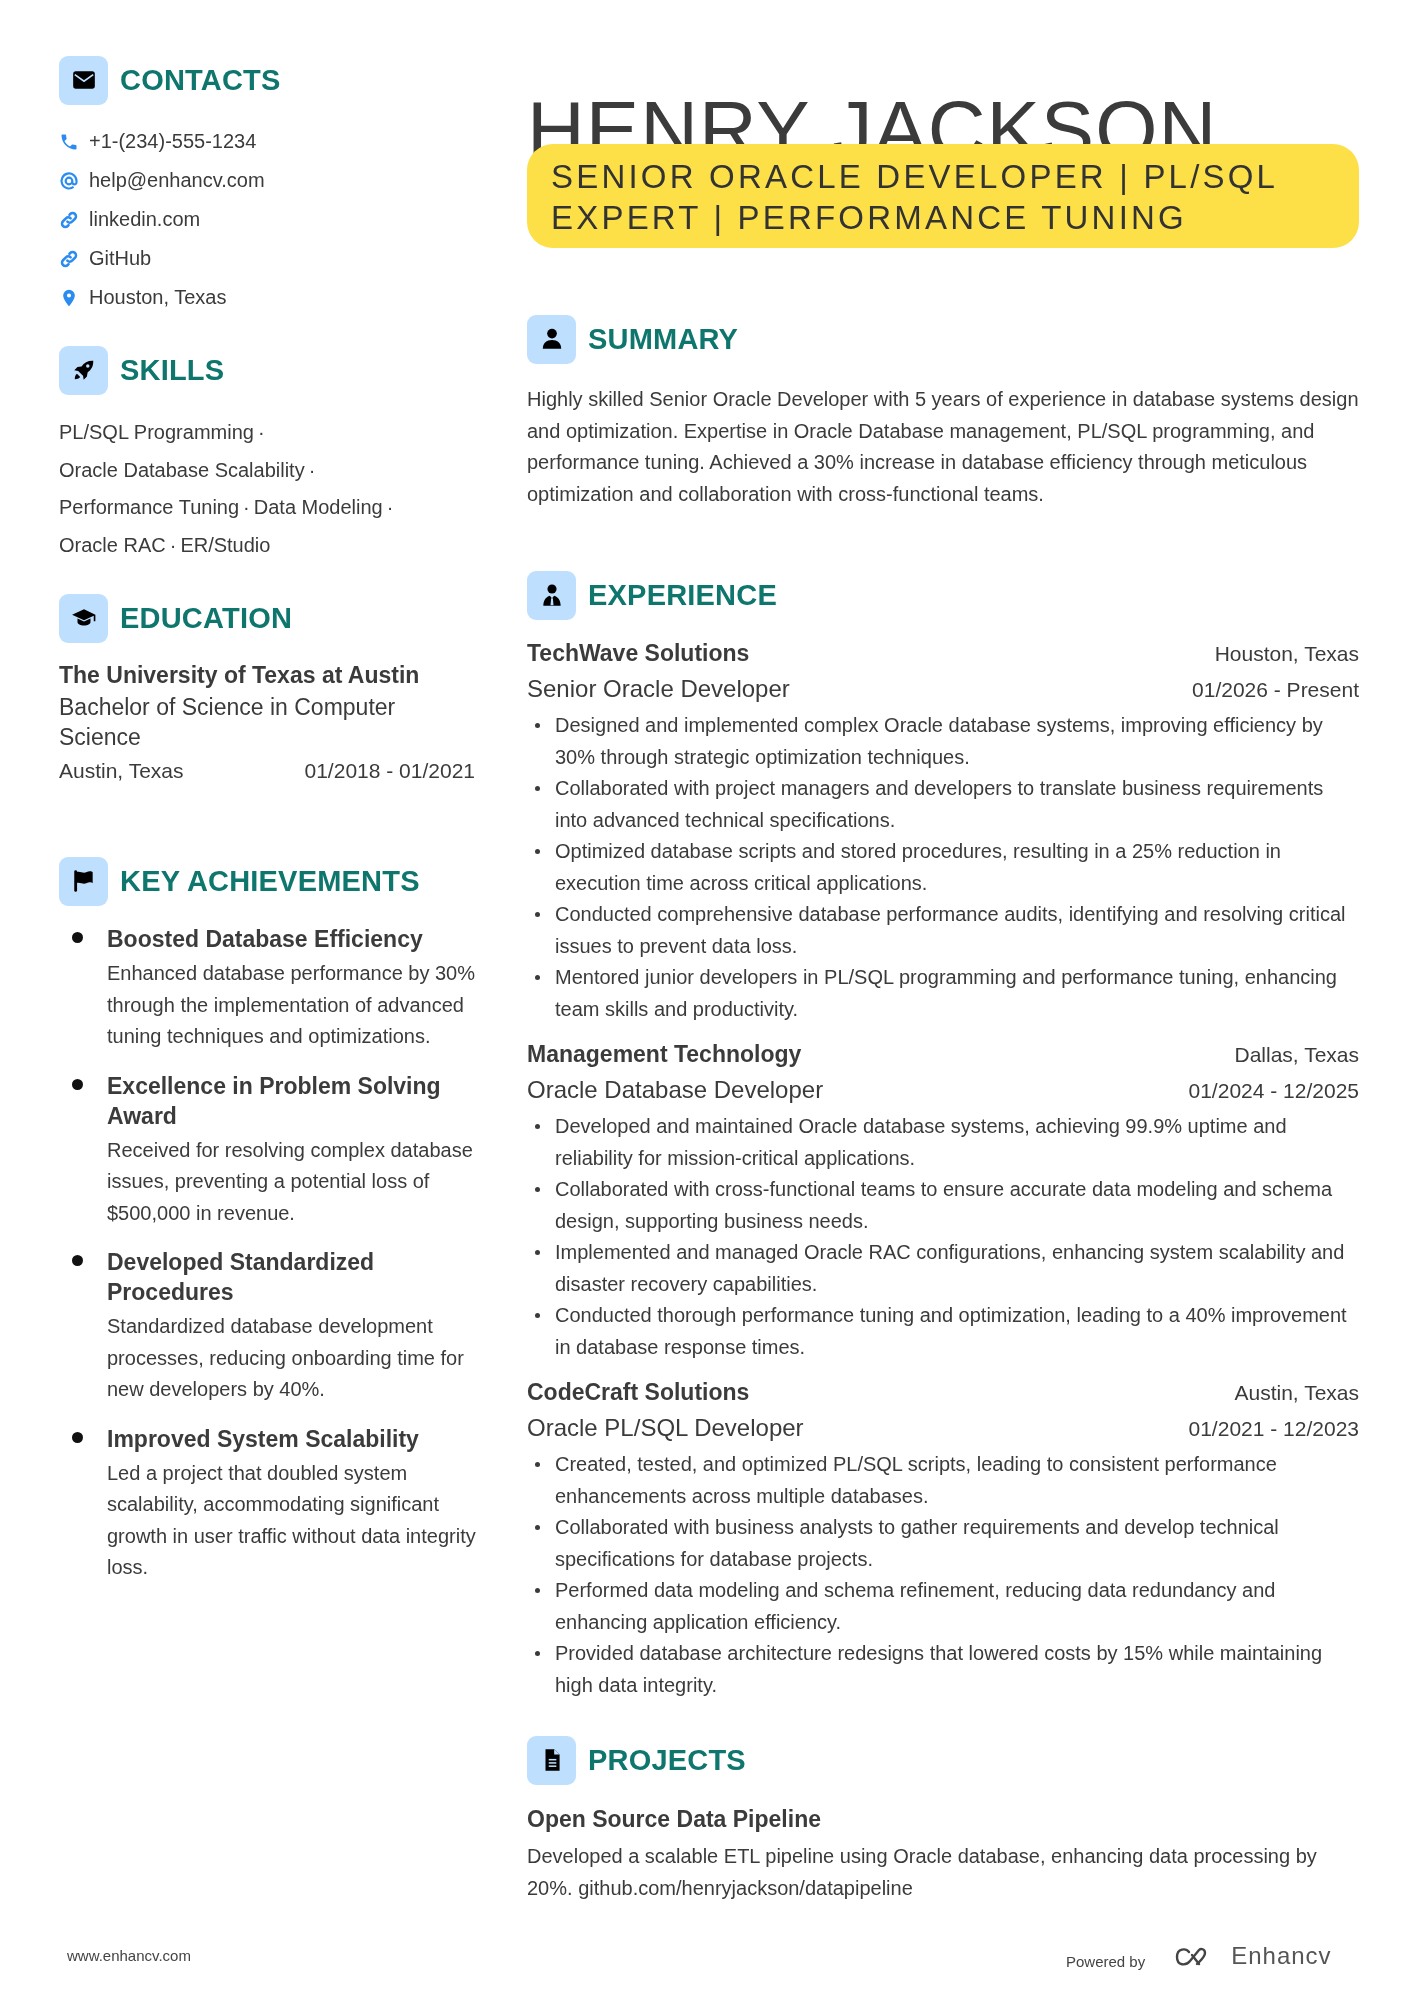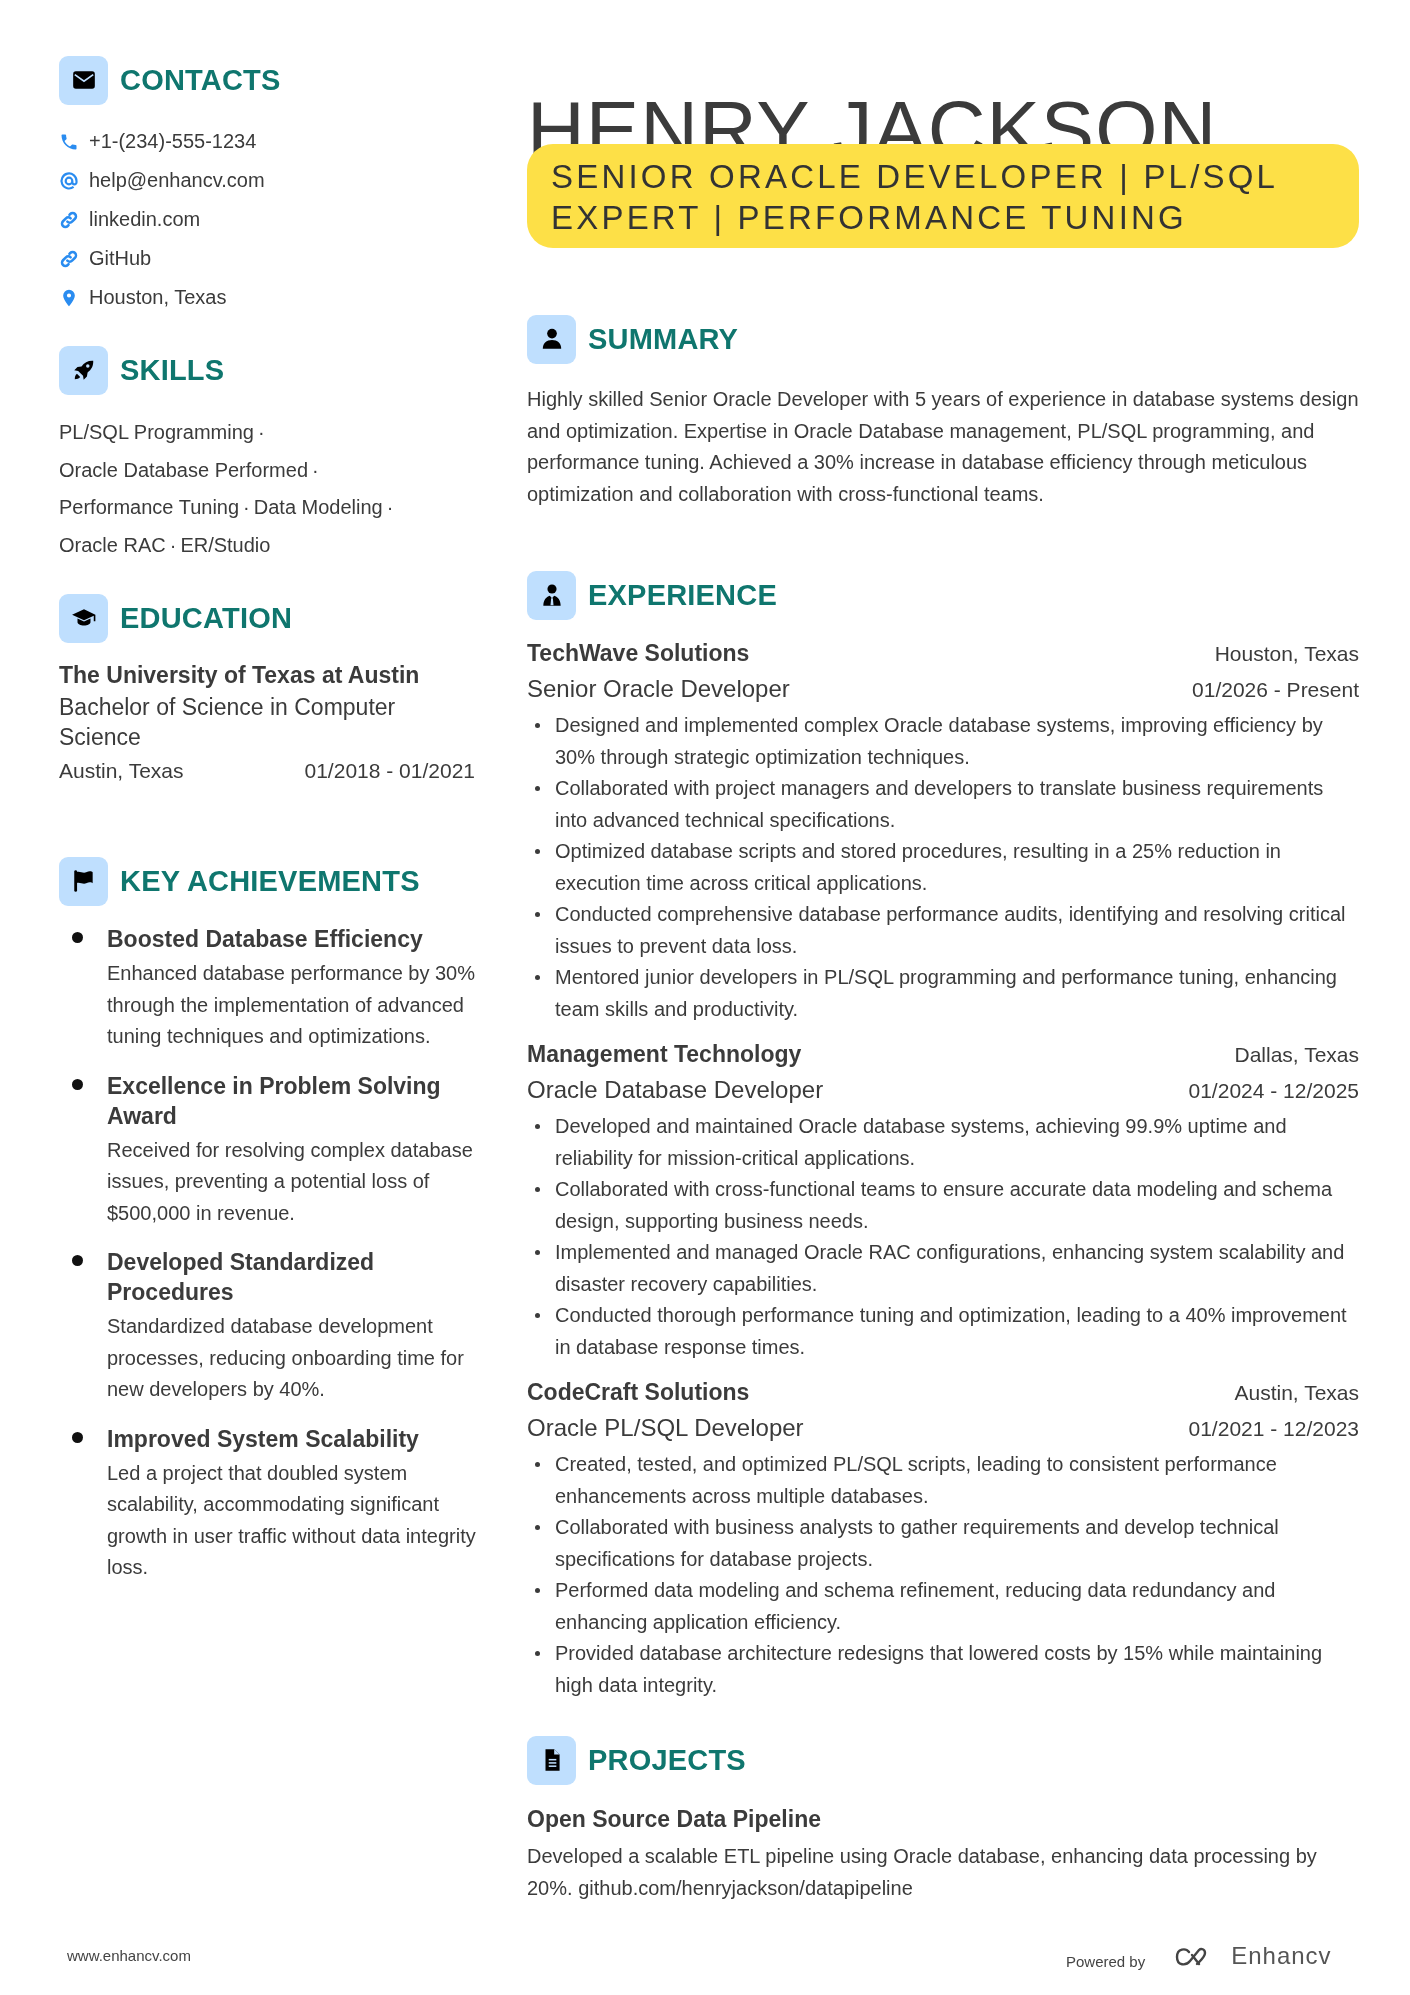--- a/index.html
+++ b/index.html
@@ -112,21 +112,21 @@
     <svg viewBox="0 0 24 24">
         <path fill="#000" d="M20.5 3.5c-4.5-.3-8.3 1.6-10.8 5.2L6 9.3 3 12.3l3.6.6 4.5 4.5.6 3.6 3-3 .6-3.7c3.6-2.5 5.5-6.3 5.2-10.8zM15.5 10a1.6 1.6 0 1 1 0-3.2 1.6 1.6 0 0 1 0 3.2z"></path>
         <path fill="#000" d="M5.5 15.5c-1.5 1-2 3-2 5 2 0 4-.5 5-2z"></path>
       </svg>
   </div>
   <span class="sec-title">SKILLS</span>
 </div>
 
 <div class="skills abs left" style="top:414px; width:400px;">
   <span class="sk"><span>PL/SQL Programming</span><span class="dot">·</span></span><br>
-  <span class="sk"><span>Oracle Database Performed</span><span class="dot">·</span></span><br>
+  <span class="sk"><span>Oracle Database Scalability</span><span class="dot">·</span></span><br>
   <span class="sk"><span>Performance Tuning</span><span class="dot">·</span></span><span class="sk"><span>Data Modeling</span><span class="dot">·</span></span><br>
   <span class="sk"><span>Oracle RAC</span><span class="dot">·</span></span><span class="sk"><span>ER/Studio</span></span>
 </div>
 
 <div class="sec-head left" style="top:593px;">
   <div class="icon-box">
     <svg viewBox="0 0 24 24">
         <path fill="#000" d="M12 4 1 9l11 5 9-4.1V15h1.5V9z"></path>
         <path fill="#000" d="M6 12.5v3.5c0 1.5 2.7 3 6 3s6-1.5 6-3v-3.5l-6 2.7z"></path>
       </svg>

